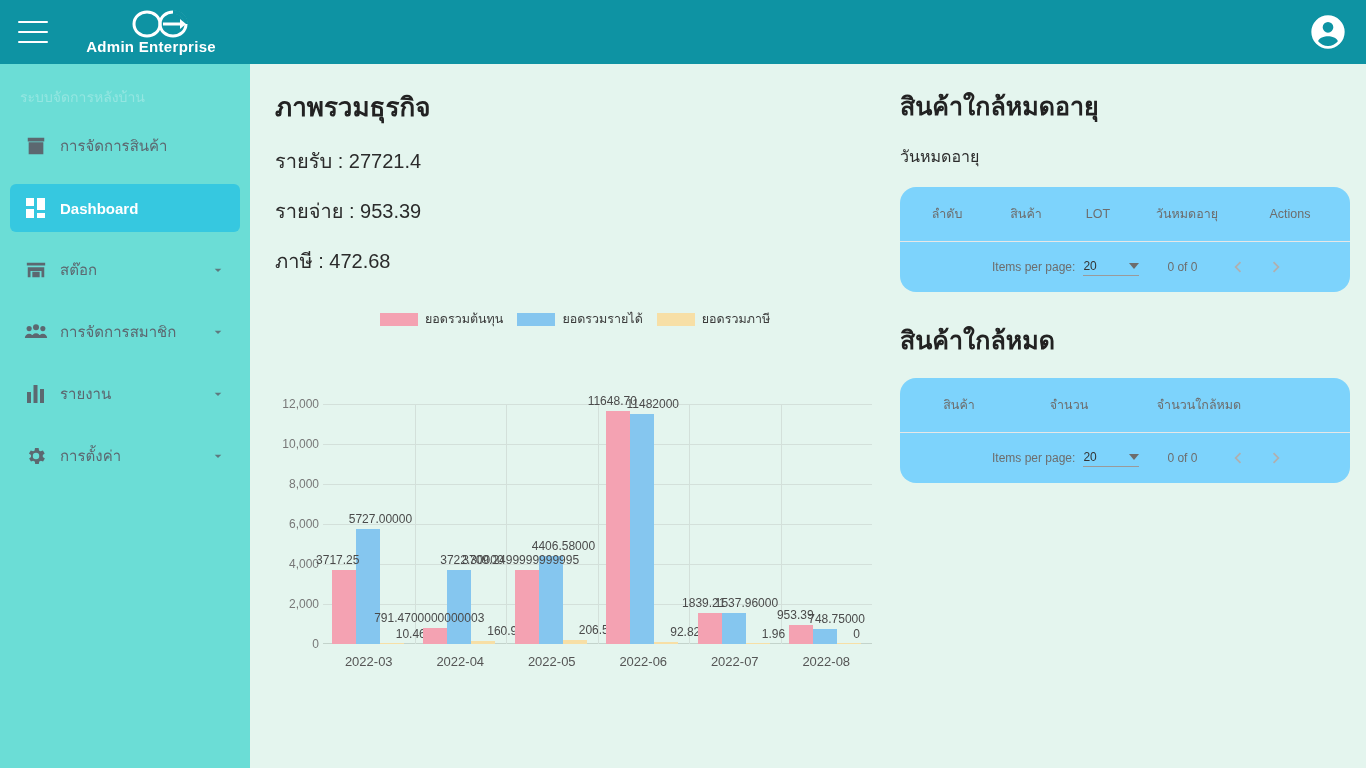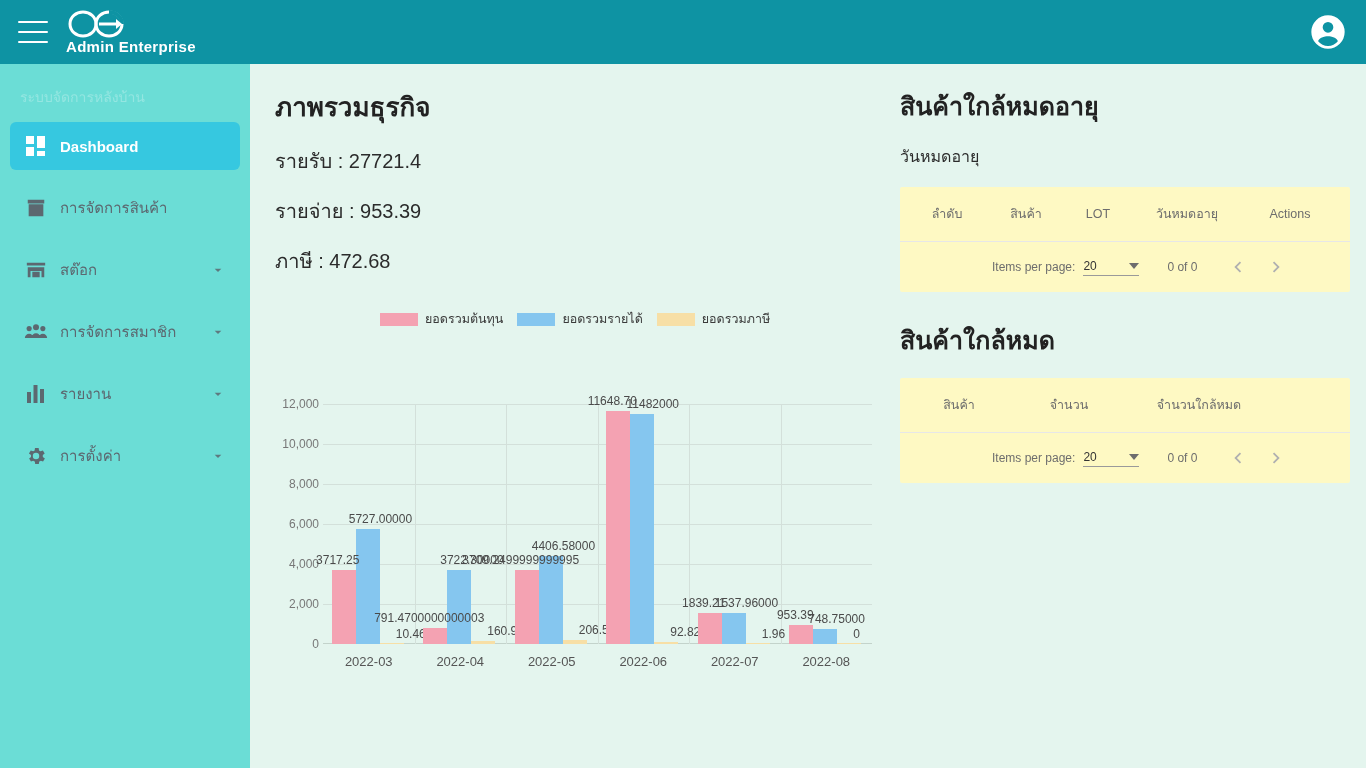--- a/index.html
+++ b/index.html
@@ -16,21 +16,21 @@
     width: 1366px; height: 64px;
     background: #0e93a3;
     display: flex; align-items: center;
     padding: 0 18px;
     z-index: 20;
   }
   .hamburger { width: 30px; height: 22px; display: flex; flex-direction: column;
     justify-content: space-between; cursor: pointer; margin-right: 18px; }
   .hamburger span { display: block; height: 2px; width: 30px; background: #fff; border-radius: 1px; }
 
-  .brand { display: flex; flex-direction: column; align-items: flex-start; width: 150px; }
+  .brand { display: flex; flex-direction: column; align-items: flex-end; width: 150px; }
   .brand-mark { height: 30px; display: flex; align-items: center; justify-content: center; }
   .brand-name {
     color: #fff; font-weight: bold; font-size: 15px; letter-spacing: .3px;
     margin-top: -1px;
   }
   .app-title {
     color: #fff; font-size: 20px; font-weight: bold; margin-left: 22px;
     white-space: nowrap;
   }
   .avatar-btn { margin-left: auto; width: 40px; height: 40px; cursor: pointer; }
@@ -119,21 +119,21 @@
     width: 206px; height: 62px; background: #dfeee8;
     border-bottom: 1px solid #888; border-radius: 4px 4px 0 0;
     padding: 9px 12px 0 12px; display: flex; align-items: flex-start; cursor: pointer;
   }
   .select-inner { flex: 1; }
   .select-caption { font-size: 11.5px; color: #666; }
   .select-value { font-size: 16px; color: #333; margin-top: 5px; }
   .caret { width: 0; height: 0; border-left: 6px solid transparent;
     border-right: 6px solid transparent; border-top: 7px solid #7b7b7b; margin-top: 18px; }
 
-  .card { background: #fef9c3; border-radius: 2px; margin-top: 18px; }
+  .card { background: #7dd3fc; border-radius: 16px; margin-top: 18px; }
   .thead { display: flex; align-items: center; height: 55px; padding: 0 0 0 4px;
     border-bottom: 1px solid #e7e7e7; }
   .th { font-size: 12.5px; color: #6d6d6d; }
   .paginator { display: flex; align-items: center; height: 50px; font-size: 12px; color: #6d6d6d; }
   .pg-label { margin-left: 92px; }
   .pg-select { display: flex; align-items: center; margin-left: 8px;
     border-bottom: 1px solid #9a9a9a; padding: 0 0 2px 0; width: 56px;
     justify-content: space-between; cursor: pointer; }
   .pg-value { font-size: 12px; color: #333; }
   .pg-caret { width: 0; height: 0; border-left: 5px solid transparent;
@@ -166,39 +166,39 @@
   <div class="avatar-btn">
     <svg width="40" height="40" viewBox="0 0 24 24">
       <path fill="#fff" d="M12 2a10 10 0 100 20 10 10 0 000-20zm0 4a3.2 3.2 0 110 6.4A3.2 3.2 0 0112 6zm0 14.4a7.6 7.6 0 01-5.9-2.8c.1-1.9 3.9-3 5.9-3s5.8 1.1 5.9 3a7.6 7.6 0 01-5.9 2.8z"></path>
     </svg>
   </div>
 </div>
 
 <div class="sidebar">
   <div class="sidebar-caption">ระบบจัดการหลังบ้าน</div>
 
+  <div class="nav-item">
+    <span class="nav-icon">
+      <svg width="22" height="22" viewBox="0 0 24 24">
+        <path fill="#5c6870" d="M3 3h18v4H3zM4 8h16v13H4zm4 4h8v2H8z"></path>
+      </svg>
+    </span>
+    <span class="nav-label">การจัดการสินค้า</span>
+  </div>
+
   <div class="nav-item active">
     <span class="nav-icon">
       <svg width="20" height="20" viewBox="0 0 20 20">
         <rect x="0" y="0" width="8" height="8" fill="#fff"></rect>
         <rect x="11" y="0" width="8" height="12" fill="#fff"></rect>
         <rect x="0" y="11" width="8" height="9" fill="#fff"></rect>
         <rect x="11" y="15" width="8" height="5" fill="#fff"></rect>
       </svg>
     </span>
     <span class="nav-label">Dashboard</span>
-  </div>
-
-  <div class="nav-item">
-    <span class="nav-icon">
-      <svg width="22" height="22" viewBox="0 0 24 24">
-        <path fill="#5c6870" d="M3 3h18v4H3zM4 8h16v13H4zm4 4h8v2H8z"></path>
-      </svg>
-    </span>
-    <span class="nav-label">การจัดการสินค้า</span>
   </div>
 
   <div class="nav-item">
     <span class="nav-icon">
       <svg width="22" height="22" viewBox="0 0 24 24">
         <path fill="#5c6870" d="M2 4h20v3H2zm1 5h18v11h-3v-7H6v7H3zm5 5h8v6H8z"></path>
       </svg>
     </span>
     <span class="nav-label">สต๊อก</span>
     <span class="chevron">

